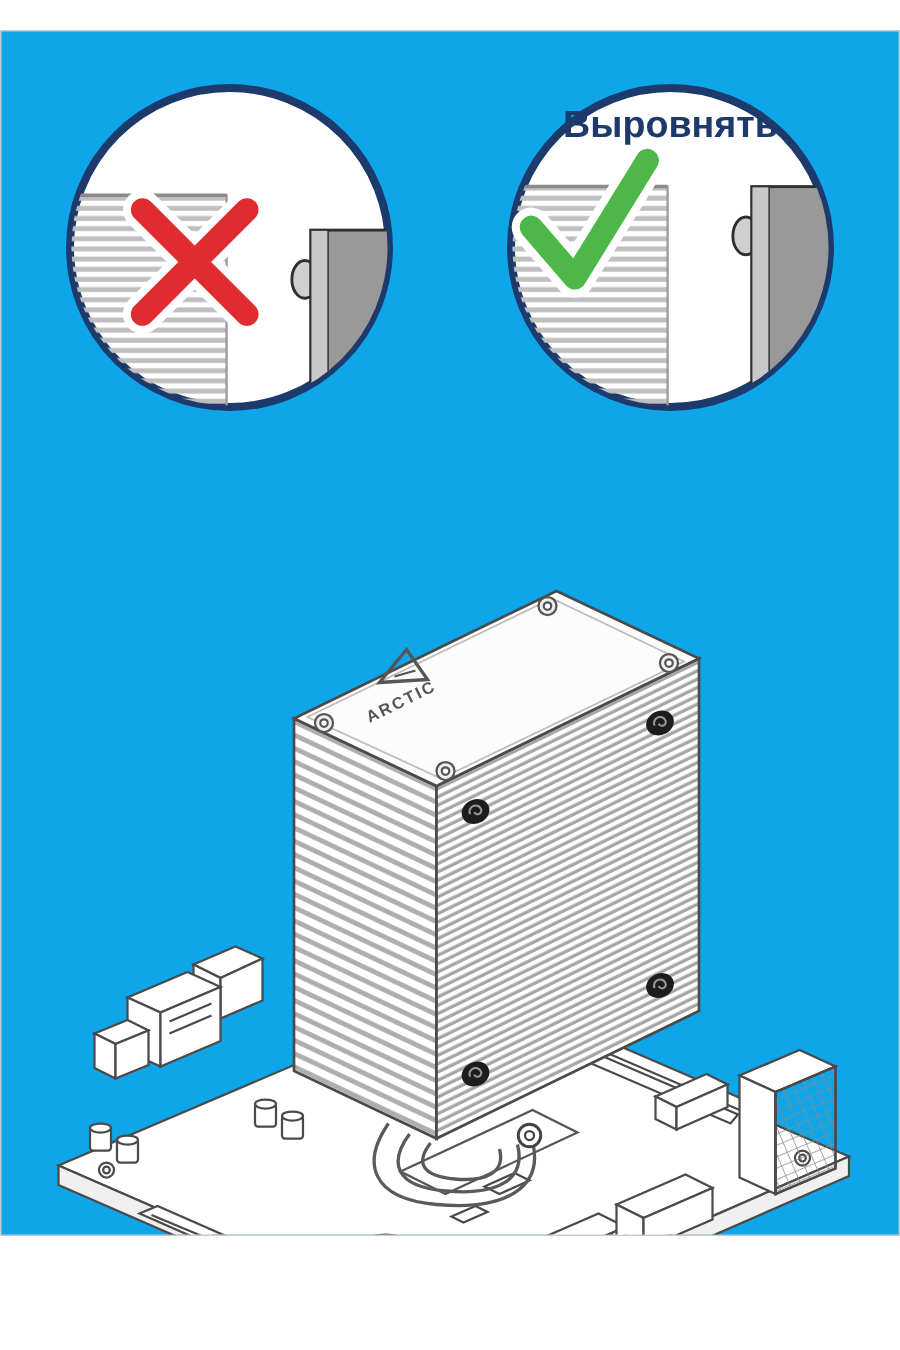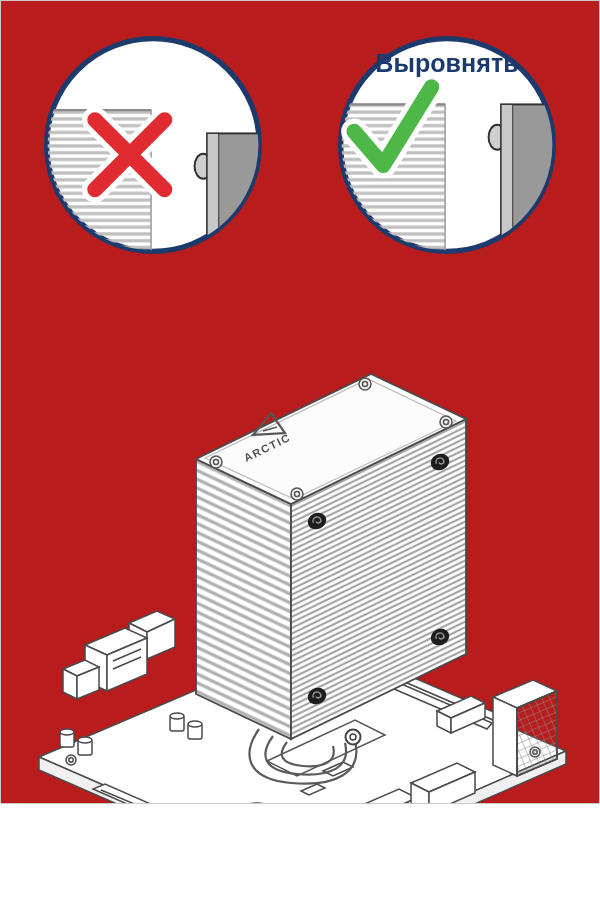--- a/index.html
+++ b/index.html
@@ -1,23 +1,24 @@
 <!DOCTYPE html>
 <html><head>
 <meta charset="utf-8">
 <style>
   html,body{margin:0;padding:0;background:#fff;}
   .page{
     position:relative;
     width:600px;height:804px;
     box-sizing:border-box;
     border:1px solid #c9c9c9;
-    background:#b91c1c;
+    background:#0ea5e9;
     overflow:hidden;
     font-family:"Liberation Sans", sans-serif;
+    margin-top:20px;
   }
   .top-row{
     display:flex;
     justify-content:space-between;
     padding:0 36px;
     margin-top:28px;
   }
   .circle-fig{width:232px;height:232px;}
   .main-fig{margin-top:78px;}
   .align-label-text{

